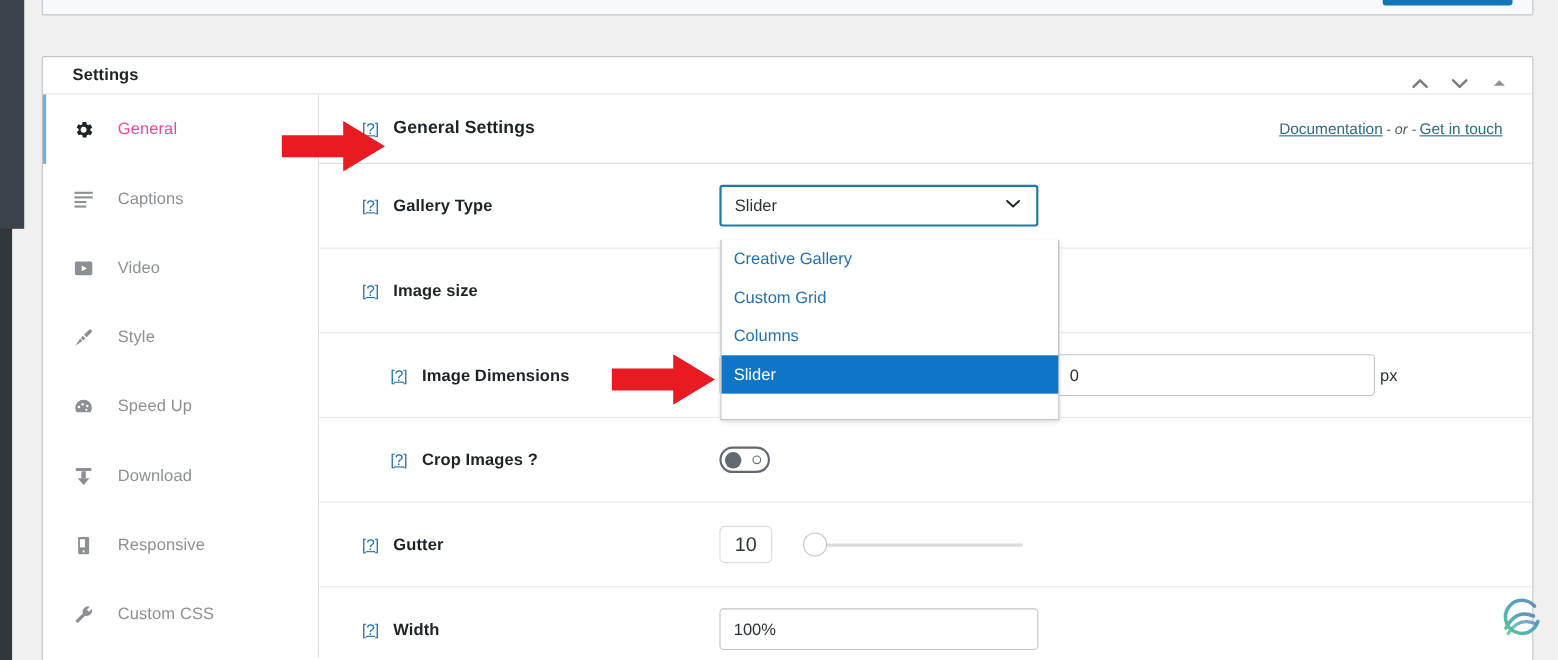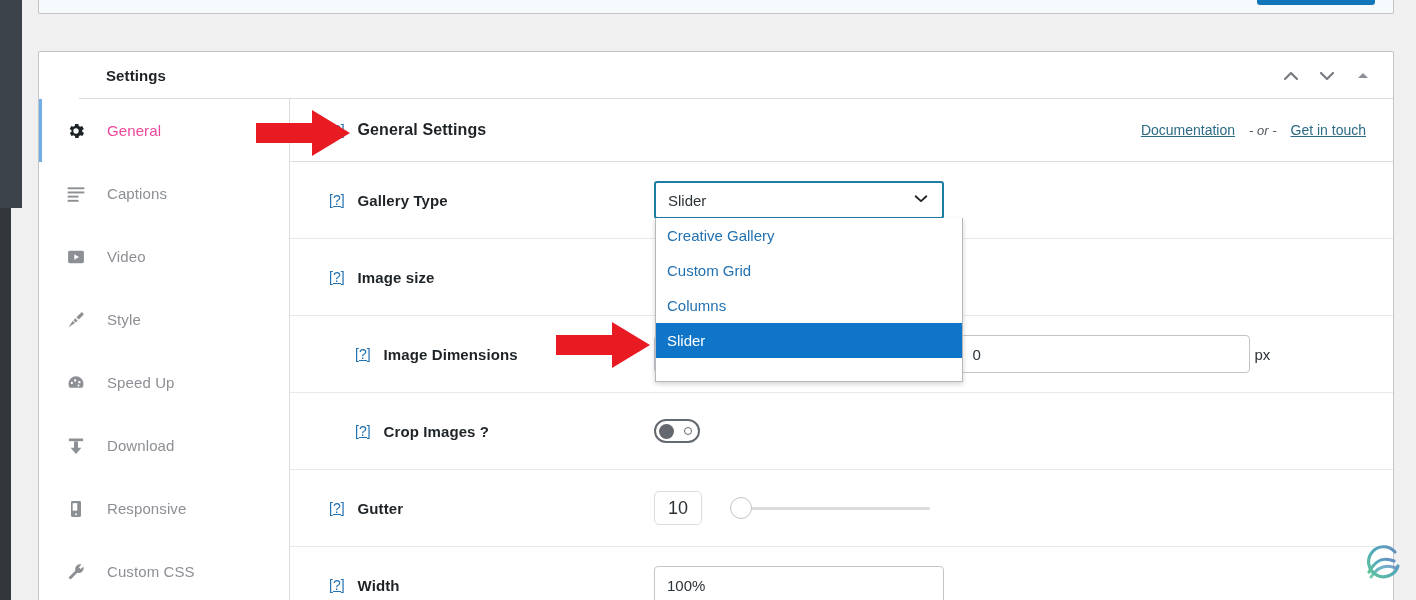--- a/index.html
+++ b/index.html
@@ -63,26 +63,25 @@
     width: 1356px;
     height: 560px;
     background: #ffffff;
     border: 1px solid #c3c4c7;
     border-radius: 2px;
     overflow: hidden;
   }
 
   .panel-header {
     position: relative;
-    height: 47px;
+    height: 34px;
     border-bottom: 1px solid #dcdcde;
     display: flex;
     align-items: center;
     padding-left: 27px;
-    margin-left: 40px;
   }
   .panel-title {
     font-size: 15px;
     font-weight: bold;
     color: #1d2327;
     letter-spacing: .1px;
   }
   .panel-header-controls {
     position: absolute;
     right: 14px; top: 0;
@@ -175,21 +174,21 @@
     font-size: 16px;
     font-weight: bold;
     color: #1d2327;
     letter-spacing: .1px;
   }
   .head-links {
     margin-left: auto;
     display: flex;
     align-items: center;
     font-size: 14px;
-    gap: 14px;
+    gap: 3px;
   }
   .head-links a {
     color: #2c6b85;
     text-decoration: underline;
   }
   .head-links .or {
     color: #50575e;
     font-style: italic;
     font-size: 13px;
   }

